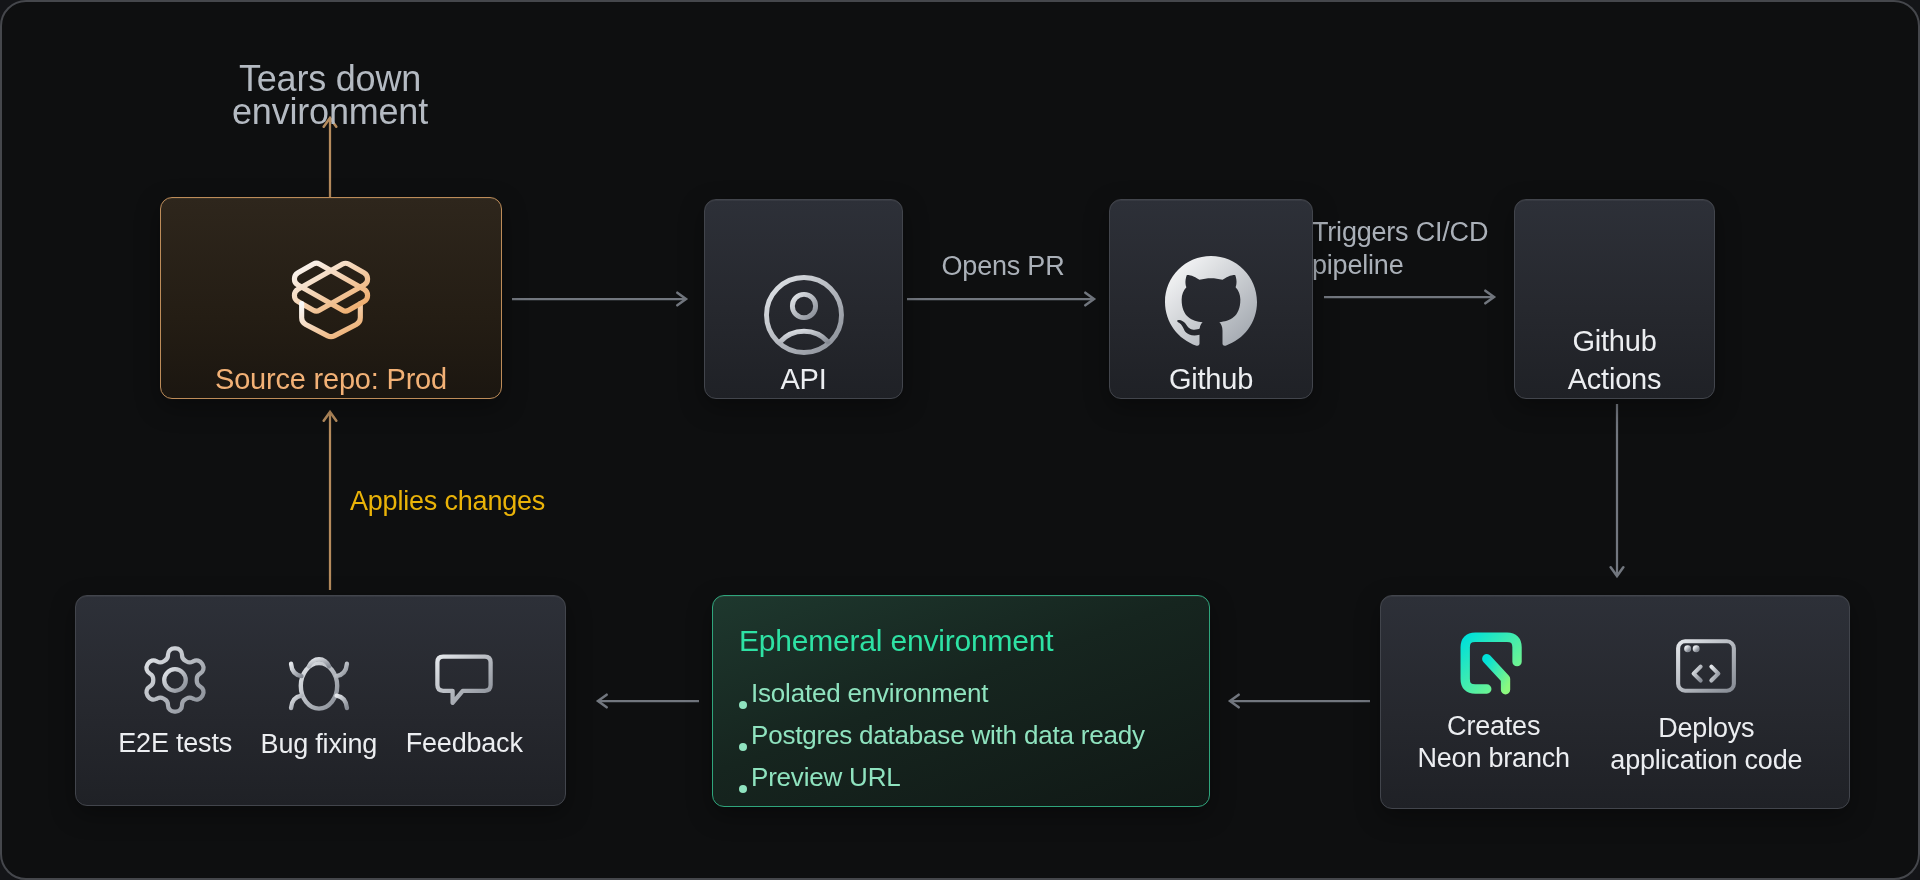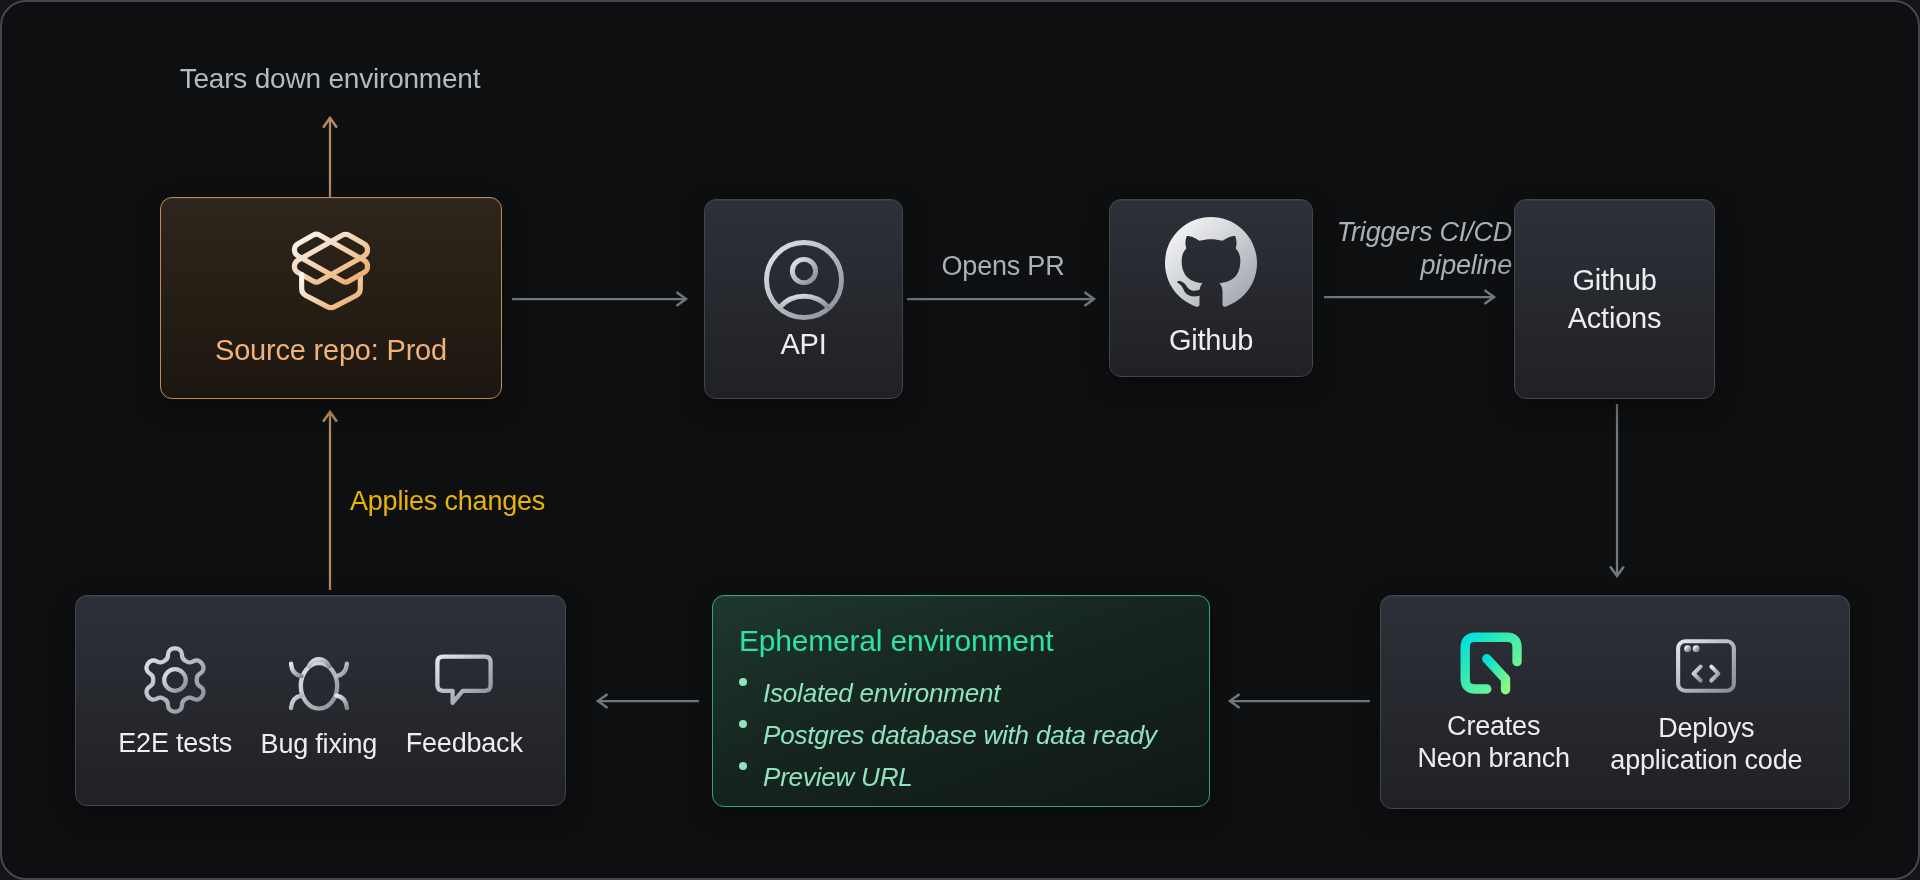--- a/index.html
+++ b/index.html
@@ -11,72 +11,72 @@
     border-radius:26px;
     overflow:hidden;
   }
   
   .node {
     position:absolute;
     background:linear-gradient(180deg,#2d3038 0%,#26282e 55%,#1f2126 100%);
     border:1px solid #42454c;
     border-radius:12px;
     box-shadow:inset 0 1px 0 rgba(255,255,255,.05), 0 8px 24px rgba(0,0,0,.35);
-    display:flex; flex-direction:column; align-items:center; justify-content:center;
+    display:flex; flex-direction:column; align-items:center; justify-content:flex-end;
     color:#e9ebee;
   }
   .node .big-label { font-size:29px; letter-spacing:-.2px; color:#eceef1; text-align:center; line-height:38px; }
   .icon-wrap { display:flex; align-items:center; justify-content:center; }
 
   
   .node.source {
     left:158px; top:195px; width:342px; height:202px;
     background:linear-gradient(180deg,#2e261c 0%,#241d14 60%,#1b1610 100%);
     border:1.5px solid #bd8c59;
   }
   .node.source .big-label { color:#f2b176; margin-top:16px; }
 
   .node.api    { left:702px;  top:197px; width:199px; height:200px; }
   .node.api .big-label { }
-  .node.github { left:1107px; top:197px; width:204px; height:178px; }
+  .node.github { left:1107px; top:197px; width:204px; height:200px; }
   .node.github .big-label { margin-top:12px; }
   .node.actions{ left:1512px; top:197px; width:201px; height:200px; }
   .node.actions .big-label { width:150px; }
 
   
   .node.validate { left:73px; top:593px; width:491px; height:211px;
     flex-direction:row; align-items:center; justify-content:space-around; padding:11px 28px; }
   .v-item { display:flex; flex-direction:column; align-items:center; gap:10px; }
   .v-item .small-label { font-size:27px; letter-spacing:-.2px; color:#eceef1; white-space:nowrap; }
 
   .node.ephemeral {
     left:710px; top:593px; width:498px; height:212px;
     background:linear-gradient(160deg,#1e382e 0%,#16251f 45%,#101815 100%);
     border:1.5px solid #2fa57c;
     align-items:flex-start; justify-content:flex-start;
     padding:28px 26px 0 26px;
   }
   .eph-title { font-size:30px; letter-spacing:-.2px; color:#2ee2a4; margin-bottom:20px; }
   .eph-list { list-style:none; }
-  .eph-list li { display:flex; align-items:flex-start; gap:16px; margin-bottom:11px;font-style:italic; }
+  .eph-list li { display:flex; align-items:flex-end; gap:4px; margin-bottom:11px; }
   .eph-dot { width:8px; height:8px; border-radius:50%; background:#8fe3bf; flex:0 0 auto; }
   .eph-text { font-size:26px; letter-spacing:-.2px; color:#8fe3bf; line-height:31px; }
 
   .node.pipeline { left:1378px; top:593px; width:470px; height:214px;
     flex-direction:row; align-items:center; justify-content:space-evenly; padding:0 10px; }
   .p-item { display:flex; flex-direction:column; align-items:center; gap:8px; }
   .p-item .small-label { font-size:27px; letter-spacing:-.2px; color:#eceef1; text-align:center; line-height:32px; }
 
   
   .edge-label {
     position:absolute; color:#b4bac2; font-size:27px; letter-spacing:-.2px; line-height:33px;
   }
-  .lbl-tears   { left:158px; top:60px;  width:340px; text-align:center; font-size:28px; }
+  .lbl-tears   { left:158px; top:60px;  width:340px; text-align:center; font-size:36px; }
   .lbl-opens   { left:901px; top:248px; width:200px; text-align:center; color:#aab0b8; }
-  .lbl-triggers{ left:1310px;top:214px; width:200px; text-align:right; color:#aab0b8;font-style:italic; }
+  .lbl-triggers{ left:1310px;top:214px; width:200px; text-align:left; color:#aab0b8; }
   .lbl-applies { left:348px; top:483px; color:#eab308; }
 
   .arrows { position:absolute; left:0; top:0; width:1920px; height:880px; pointer-events:none; }
 </style>
 </head>
 <body>
 
 <div class="stage">
 
   <svg class="arrows" width="1920" height="880" viewBox="0 0 1920 880">

